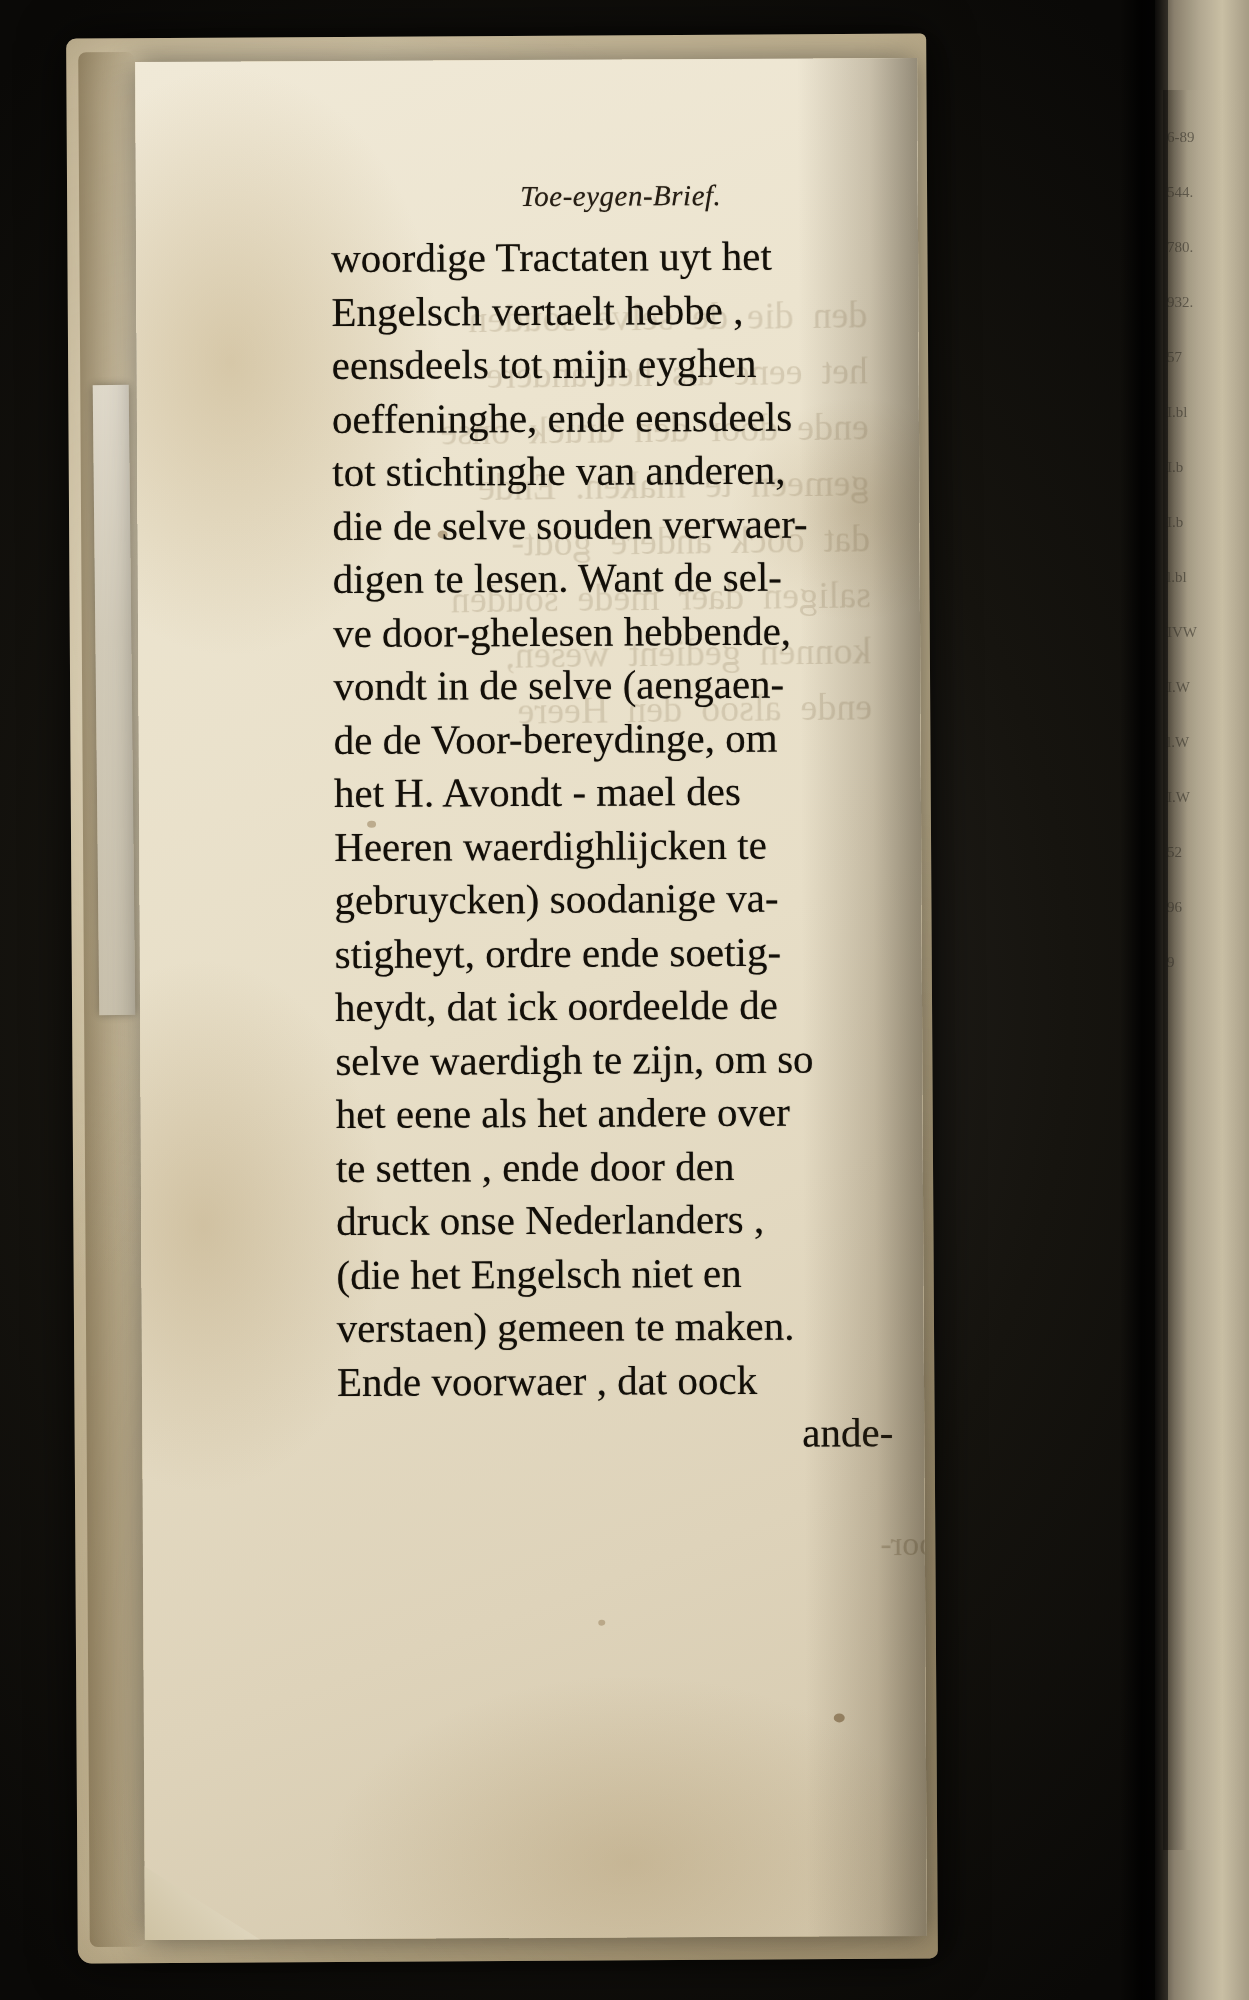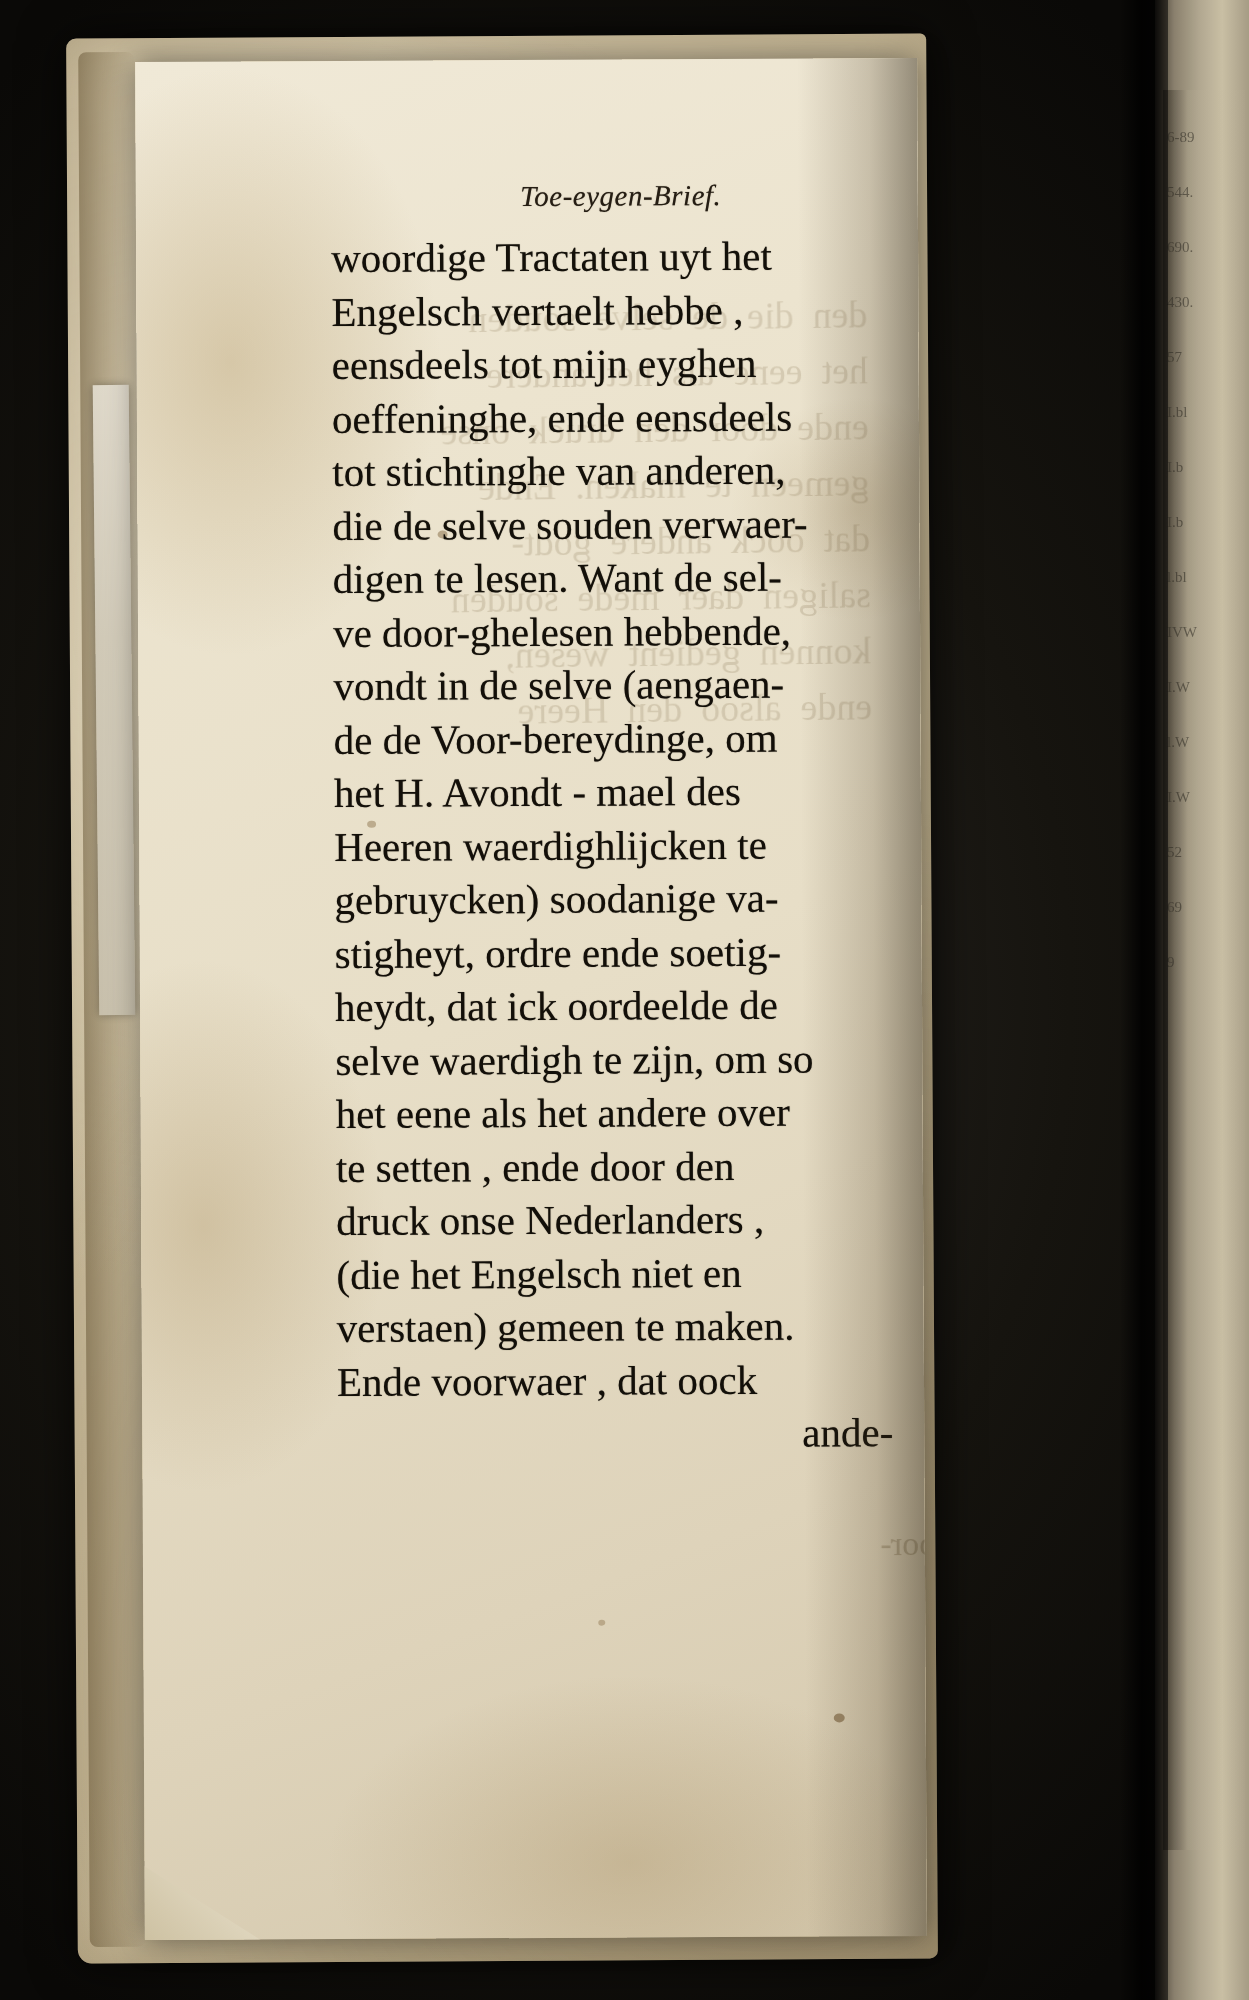--- a/index.html
+++ b/index.html
@@ -221,33 +221,33 @@
 </head>
 <body>
 
 <div class="photo">
 
   <div class="book-edge">
     <div class="edge-col"></div>
     <div class="edge-numbers">
       <div>6-89</div>
       <div>544.</div>
-      <div>690.</div>
-      <div>430.</div>
+      <div>780.</div>
+      <div>932.</div>
       <div>57</div>
       <div>I.bl</div>
       <div>I.b</div>
       <div>I.b</div>
       <div>l.bl</div>
       <div>IVW</div>
       <div>I.W</div>
       <div>l.W</div>
       <div>I.W</div>
       <div>52</div>
-      <div>69</div>
+      <div>96</div>
       <div>9</div>
     </div>
   </div>
   <div class="gutter-dark"></div>
 
   <div class="cover"></div>
   <div class="cover-turnin"></div>
   <div class="cover-label"></div>
 
   <div class="page">

